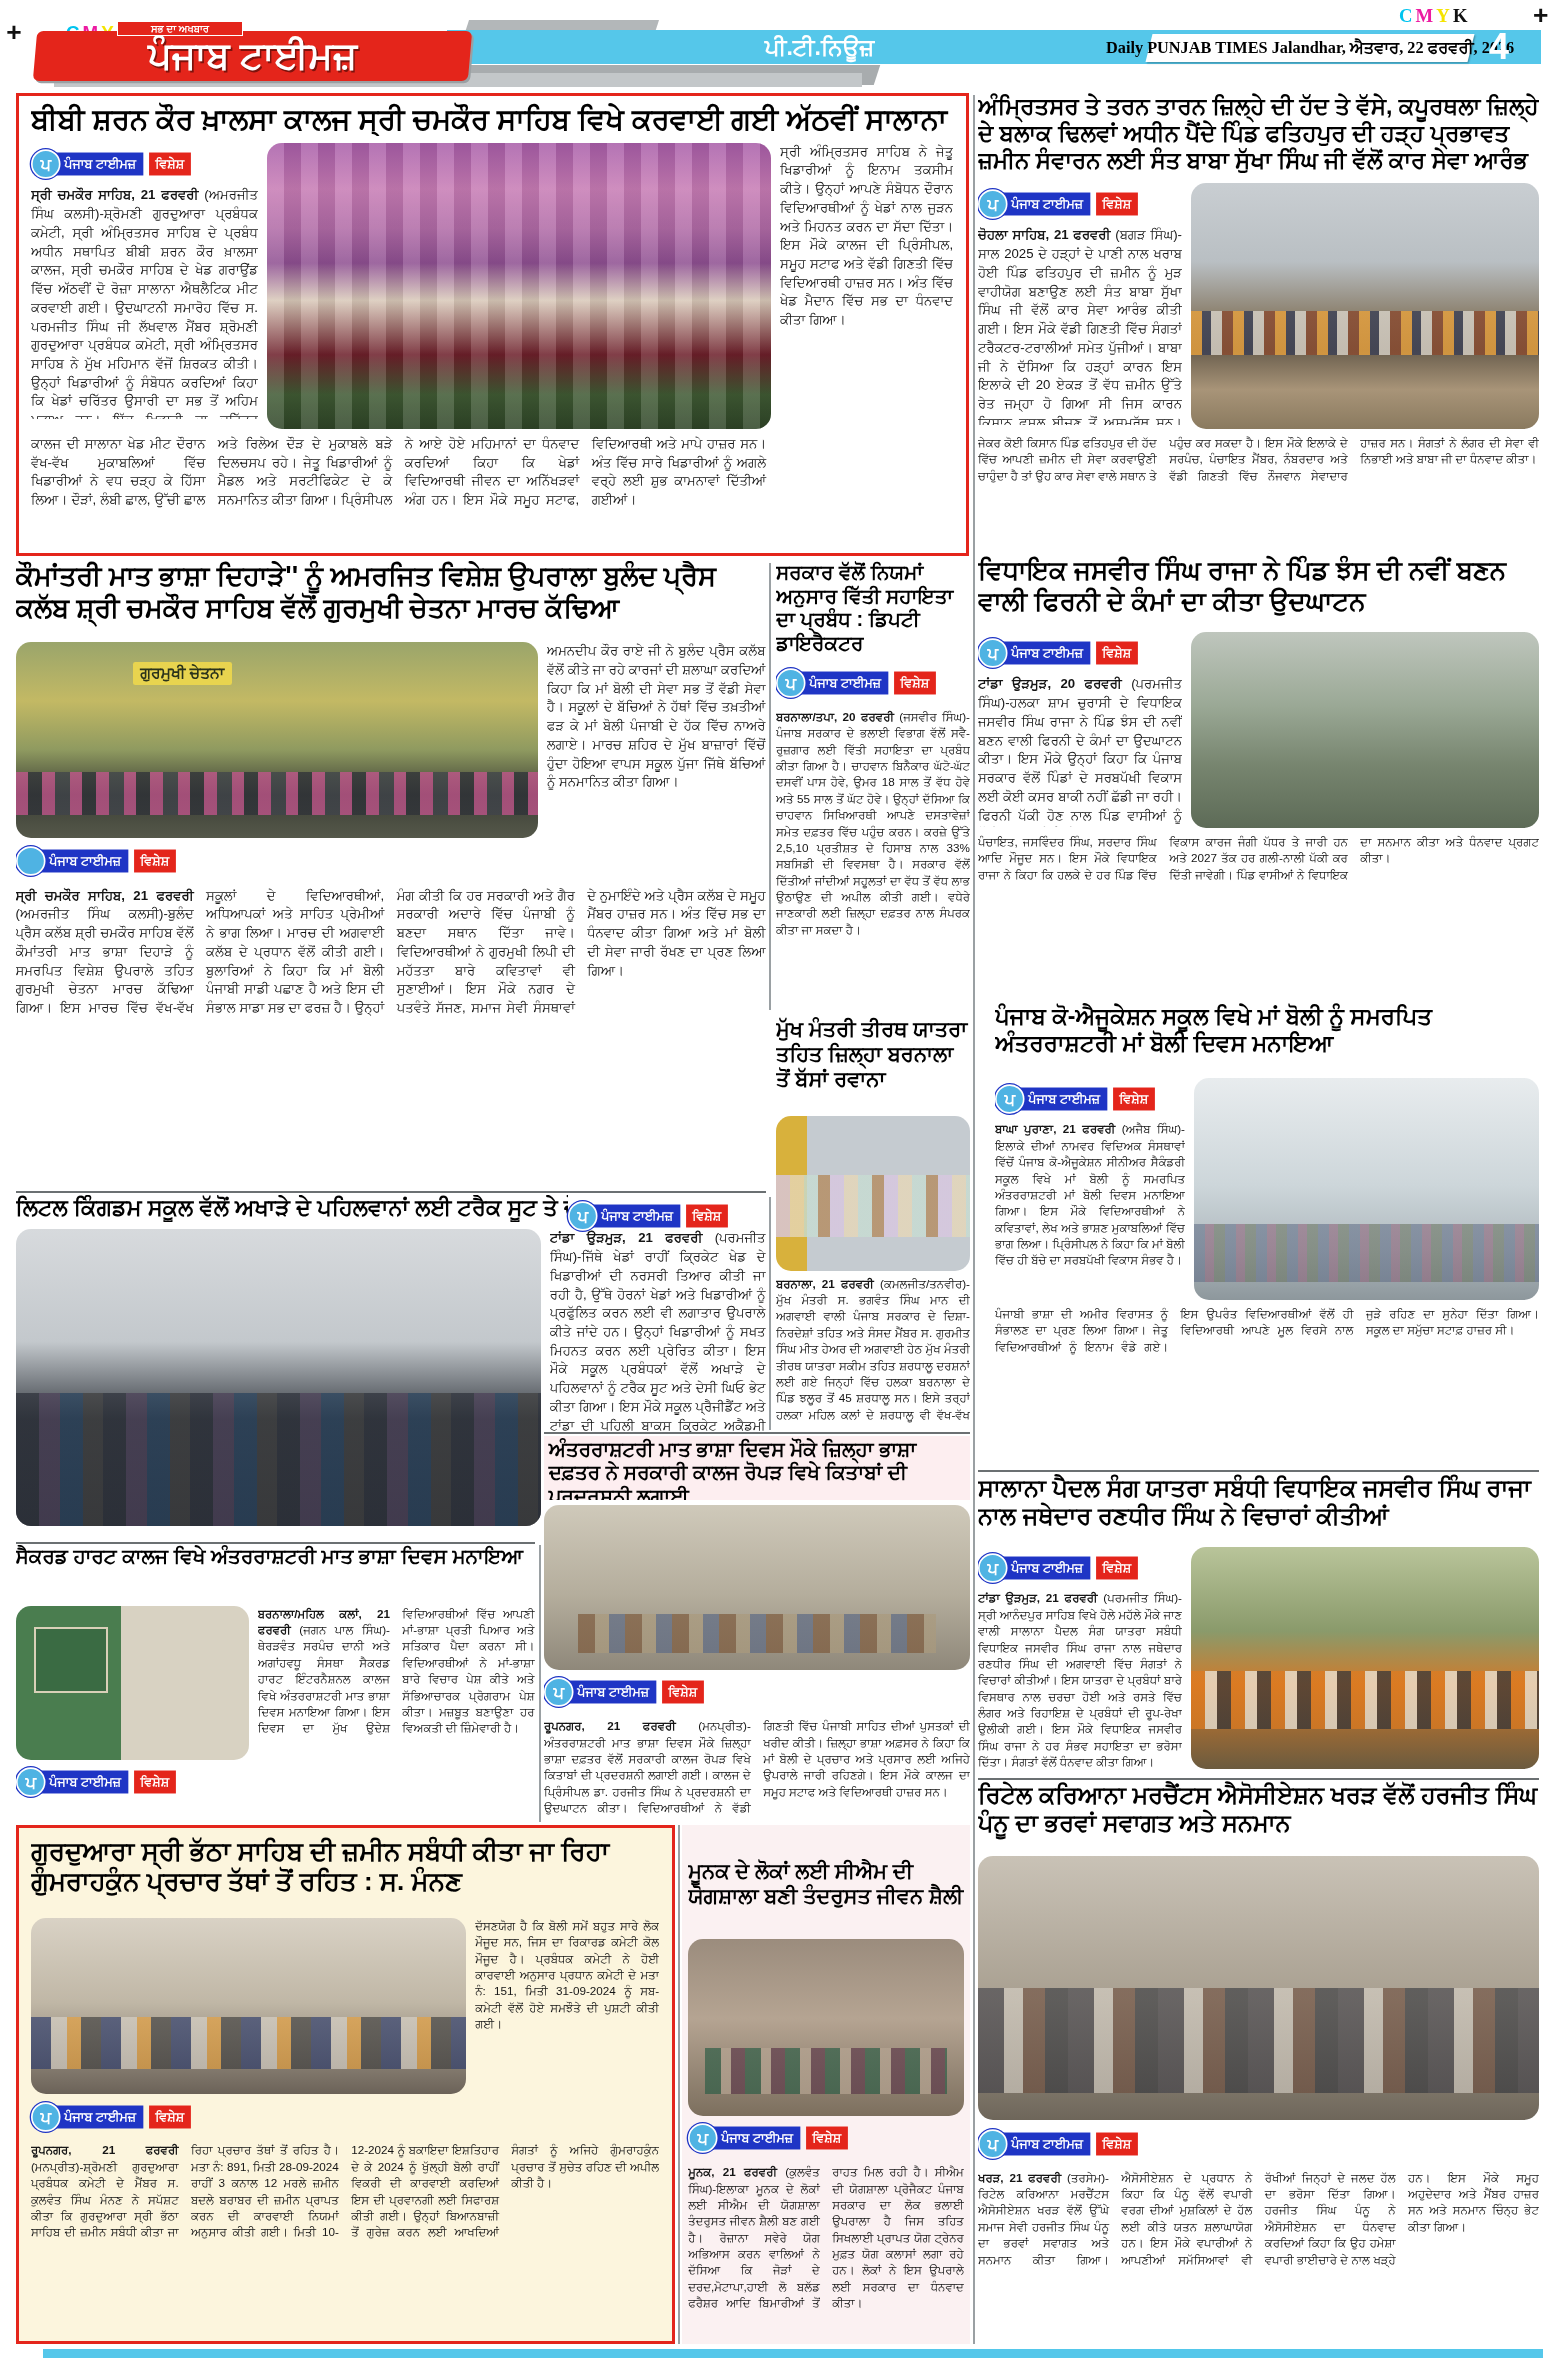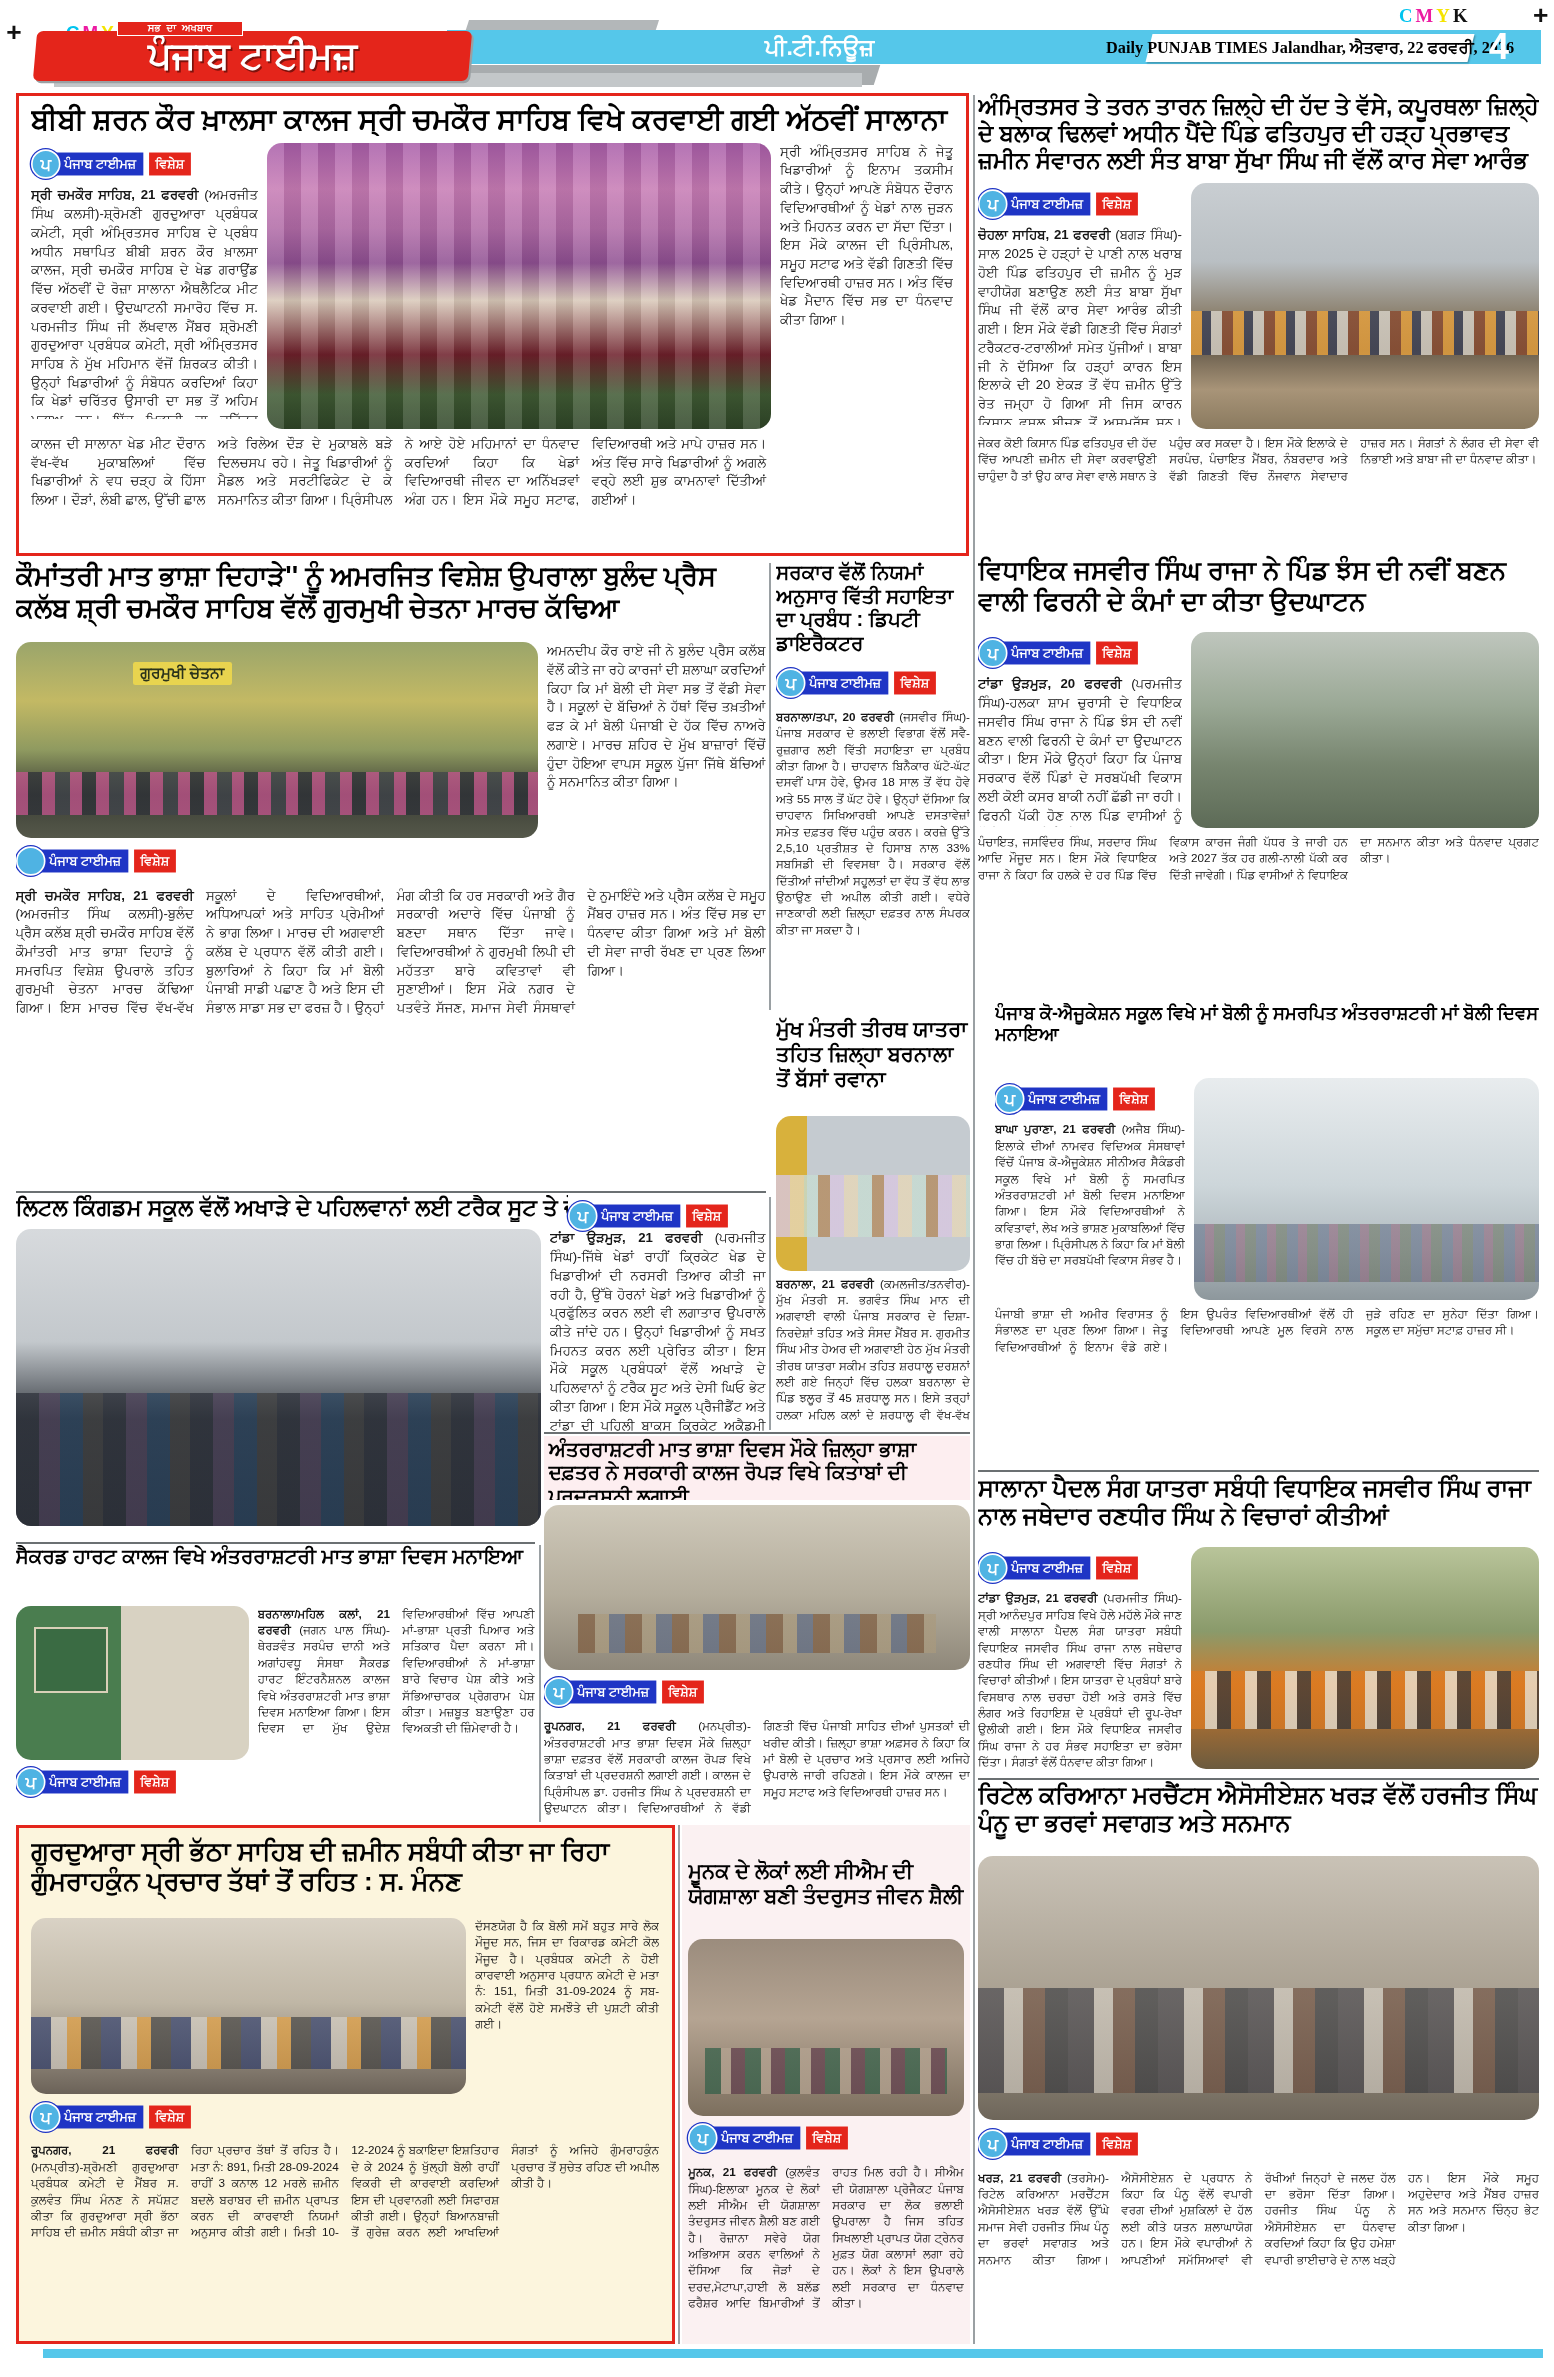--- a/index.html
+++ b/index.html
@@ -9,21 +9,21 @@
   .cmyk{font-weight:bold;font-size:18.7px;letter-spacing:3.1px;}
   .cmyk b:nth-child(1){color:#00c4ef;}
   .cmyk b:nth-child(2){color:#ec1ba2;}
   .cmyk b:nth-child(3){color:#f5e400;}
   .cmyk b:nth-child(4){color:#111;}
   .cropmark{font-size:26.4px;color:#111;font-weight:bold;}
   .grayband{background:#b3b7b9;transform:skewX(-18deg);}
   .cyanband{background:#55c7ea;}
   .redlogo{background:#e4251b;border-radius:6.2px;transform:skewX(-5deg);display:flex;align-items:center;justify-content:center;box-shadow:2.3px 2.3px 0 #9aa0a3;}
   .redlogo span{transform:skewX(5deg);color:#fff;font-weight:bold;font-size:37px;text-shadow:1.6px 1.6px 0 #7d120c;}
-  .tagchip{background:#e4251b;border:1.6px solid #fff;color:#fff;font-size:10px;font-weight:bold;display:flex;align-items:center;justify-content:center;font-family:Liberation Mono, monospace;}
+  .tagchip{background:#e4251b;border:1.6px solid #fff;color:#fff;font-size:10px;font-weight:bold;display:flex;align-items:center;justify-content:center;}
   .bandlabel{color:#fff;font-weight:bold;font-size:23px;}
   .datebox{background:#fff;transform:skewX(-14deg);display:flex;align-items:center;justify-content:center;box-shadow:1.6px 1.6px 1.6px rgba(0,0,0,.25);}
   .datebox span{transform:skewX(14deg);font-family:"Liberation Serif","DejaVu Serif",serif;font-weight:bold;font-size:16.3px;color:#000;white-space:nowrap;}
   .pagenum{color:#fff;font-weight:bold;font-size:36px;}
   
   .art{position:absolute;overflow:hidden;}
   .hl{font-weight:bold;color:#000;margin:0;line-height:1.18;letter-spacing:0;}
   .nowrap{white-space:nowrap;}
   .body{font-size:13.2px;line-height:1.42;text-align:justify;color:#151515;overflow:hidden;}
   .f15{font-size:11.7px;line-height:1.4;}
@@ -146,21 +146,21 @@
         <span class="btag">ਵਿਸ਼ੇਸ਼</span>
       </div>
       <div class="body" style="height:152px;"><span class="dl">ਟਾਂਡਾ ਉੜਮੁੜ, 20 ਫਰਵਰੀ</span> <span>(ਪਰਮਜੀਤ ਸਿੰਘ)-ਹਲਕਾ ਸ਼ਾਮ ਚੁਰਾਸੀ ਦੇ ਵਿਧਾਇਕ ਜਸਵੀਰ ਸਿੰਘ ਰਾਜਾ ਨੇ ਪਿੰਡ ਝੰਸ ਦੀ ਨਵੀਂ ਬਣਨ ਵਾਲੀ ਫਿਰਨੀ ਦੇ ਕੰਮਾਂ ਦਾ ਉਦਘਾਟਨ ਕੀਤਾ। ਇਸ ਮੌਕੇ ਉਨ੍ਹਾਂ ਕਿਹਾ ਕਿ ਪੰਜਾਬ ਸਰਕਾਰ ਵੱਲੋਂ ਪਿੰਡਾਂ ਦੇ ਸਰਬਪੱਖੀ ਵਿਕਾਸ ਲਈ ਕੋਈ ਕਸਰ ਬਾਕੀ ਨਹੀਂ ਛੱਡੀ ਜਾ ਰਹੀ। ਫਿਰਨੀ ਪੱਕੀ ਹੋਣ ਨਾਲ ਪਿੰਡ ਵਾਸੀਆਂ ਨੂੰ ਵੱਡੀ ਸਹੂਲਤ ਮਿਲੇਗੀ।</span></div>
     </div>
     <div class="ph" style="flex:1 1 auto;height:196px;background:linear-gradient(180deg,#bfc6bd 0%,#9aa895 38%,#77856f 68%,#5d6b57 100%);"></div>
   </div>
   <div class="body cols3 f15" style="margin-top:6.2px;height:152px;">ਪੰਚਾਇਤ, ਜਸਵਿੰਦਰ ਸਿੰਘ, ਸਰਦਾਰ ਸਿੰਘ ਆਦਿ ਮੌਜੂਦ ਸਨ। ਇਸ ਮੌਕੇ ਵਿਧਾਇਕ ਰਾਜਾ ਨੇ ਕਿਹਾ ਕਿ ਹਲਕੇ ਦੇ ਹਰ ਪਿੰਡ ਵਿੱਚ ਵਿਕਾਸ ਕਾਰਜ ਜੰਗੀ ਪੱਧਰ ਤੇ ਜਾਰੀ ਹਨ ਅਤੇ 2027 ਤੱਕ ਹਰ ਗਲੀ-ਨਾਲੀ ਪੱਕੀ ਕਰ ਦਿੱਤੀ ਜਾਵੇਗੀ। ਪਿੰਡ ਵਾਸੀਆਂ ਨੇ ਵਿਧਾਇਕ ਦਾ ਸਨਮਾਨ ਕੀਤਾ ਅਤੇ ਧੰਨਵਾਦ ਪ੍ਰਗਟ ਕੀਤਾ।</div>
 </section>
 
 <section class="art" style="left:995px;top:1003px;width:544px;height:465px;">
-  <h2 class="hl" style="font-size:18px;height:70px;overflow:hidden;">ਪੰਜਾਬ ਕੋ-ਐਜੂਕੇਸ਼ਨ ਸਕੂਲ ਵਿਖੇ ਮਾਂ ਬੋਲੀ ਨੂੰ ਸਮਰਪਿਤ ਅੰਤਰਰਾਸ਼ਟਰੀ ਮਾਂ ਬੋਲੀ ਦਿਵਸ ਮਨਾਇਆ</h2>
+  <h2 class="hl" style="font-size:23px;height:70px;overflow:hidden;">ਪੰਜਾਬ ਕੋ-ਐਜੂਕੇਸ਼ਨ ਸਕੂਲ ਵਿਖੇ ਮਾਂ ਬੋਲੀ ਨੂੰ ਸਮਰਪਿਤ ਅੰਤਰਰਾਸ਼ਟਰੀ ਮਾਂ ਬੋਲੀ ਦਿਵਸ ਮਨਾਇਆ</h2>
   <div class="row" style="margin-top:4.7px;height:222px;">
     <div style="width:190px;flex:0 0 auto;">
       <div class="badge sm">
         <span class="bcirc">ਪ</span>
         <span class="bname">ਪੰਜਾਬ ਟਾਈਮਜ਼</span>
         <span class="btag">ਵਿਸ਼ੇਸ਼</span>
       </div>
       <div class="body f15" style="height:179px;"><span class="dl">ਬਾਘਾ ਪੁਰਾਣਾ, 21 ਫਰਵਰੀ</span> <span>(ਅਜੈਬ ਸਿੰਘ)-ਇਲਾਕੇ ਦੀਆਂ ਨਾਮਵਰ ਵਿਦਿਅਕ ਸੰਸਥਾਵਾਂ ਵਿੱਚੋਂ ਪੰਜਾਬ ਕੋ-ਐਜੂਕੇਸ਼ਨ ਸੀਨੀਅਰ ਸੈਕੰਡਰੀ ਸਕੂਲ ਵਿਖੇ ਮਾਂ ਬੋਲੀ ਨੂੰ ਸਮਰਪਿਤ ਅੰਤਰਰਾਸ਼ਟਰੀ ਮਾਂ ਬੋਲੀ ਦਿਵਸ ਮਨਾਇਆ ਗਿਆ। ਇਸ ਮੌਕੇ ਵਿਦਿਆਰਥੀਆਂ ਨੇ ਕਵਿਤਾਵਾਂ, ਲੇਖ ਅਤੇ ਭਾਸ਼ਣ ਮੁਕਾਬਲਿਆਂ ਵਿੱਚ ਭਾਗ ਲਿਆ। ਪ੍ਰਿੰਸੀਪਲ ਨੇ ਕਿਹਾ ਕਿ ਮਾਂ ਬੋਲੀ ਵਿੱਚ ਹੀ ਬੱਚੇ ਦਾ ਸਰਬਪੱਖੀ ਵਿਕਾਸ ਸੰਭਵ ਹੈ।</span></div>
     </div>
     <div class="ph" style="flex:1 1 auto;height:222px;background:linear-gradient(180deg,#e8ecee 0%,#cdd6da 48%,#aeb8bd 78%,#8d979c 100%);">

